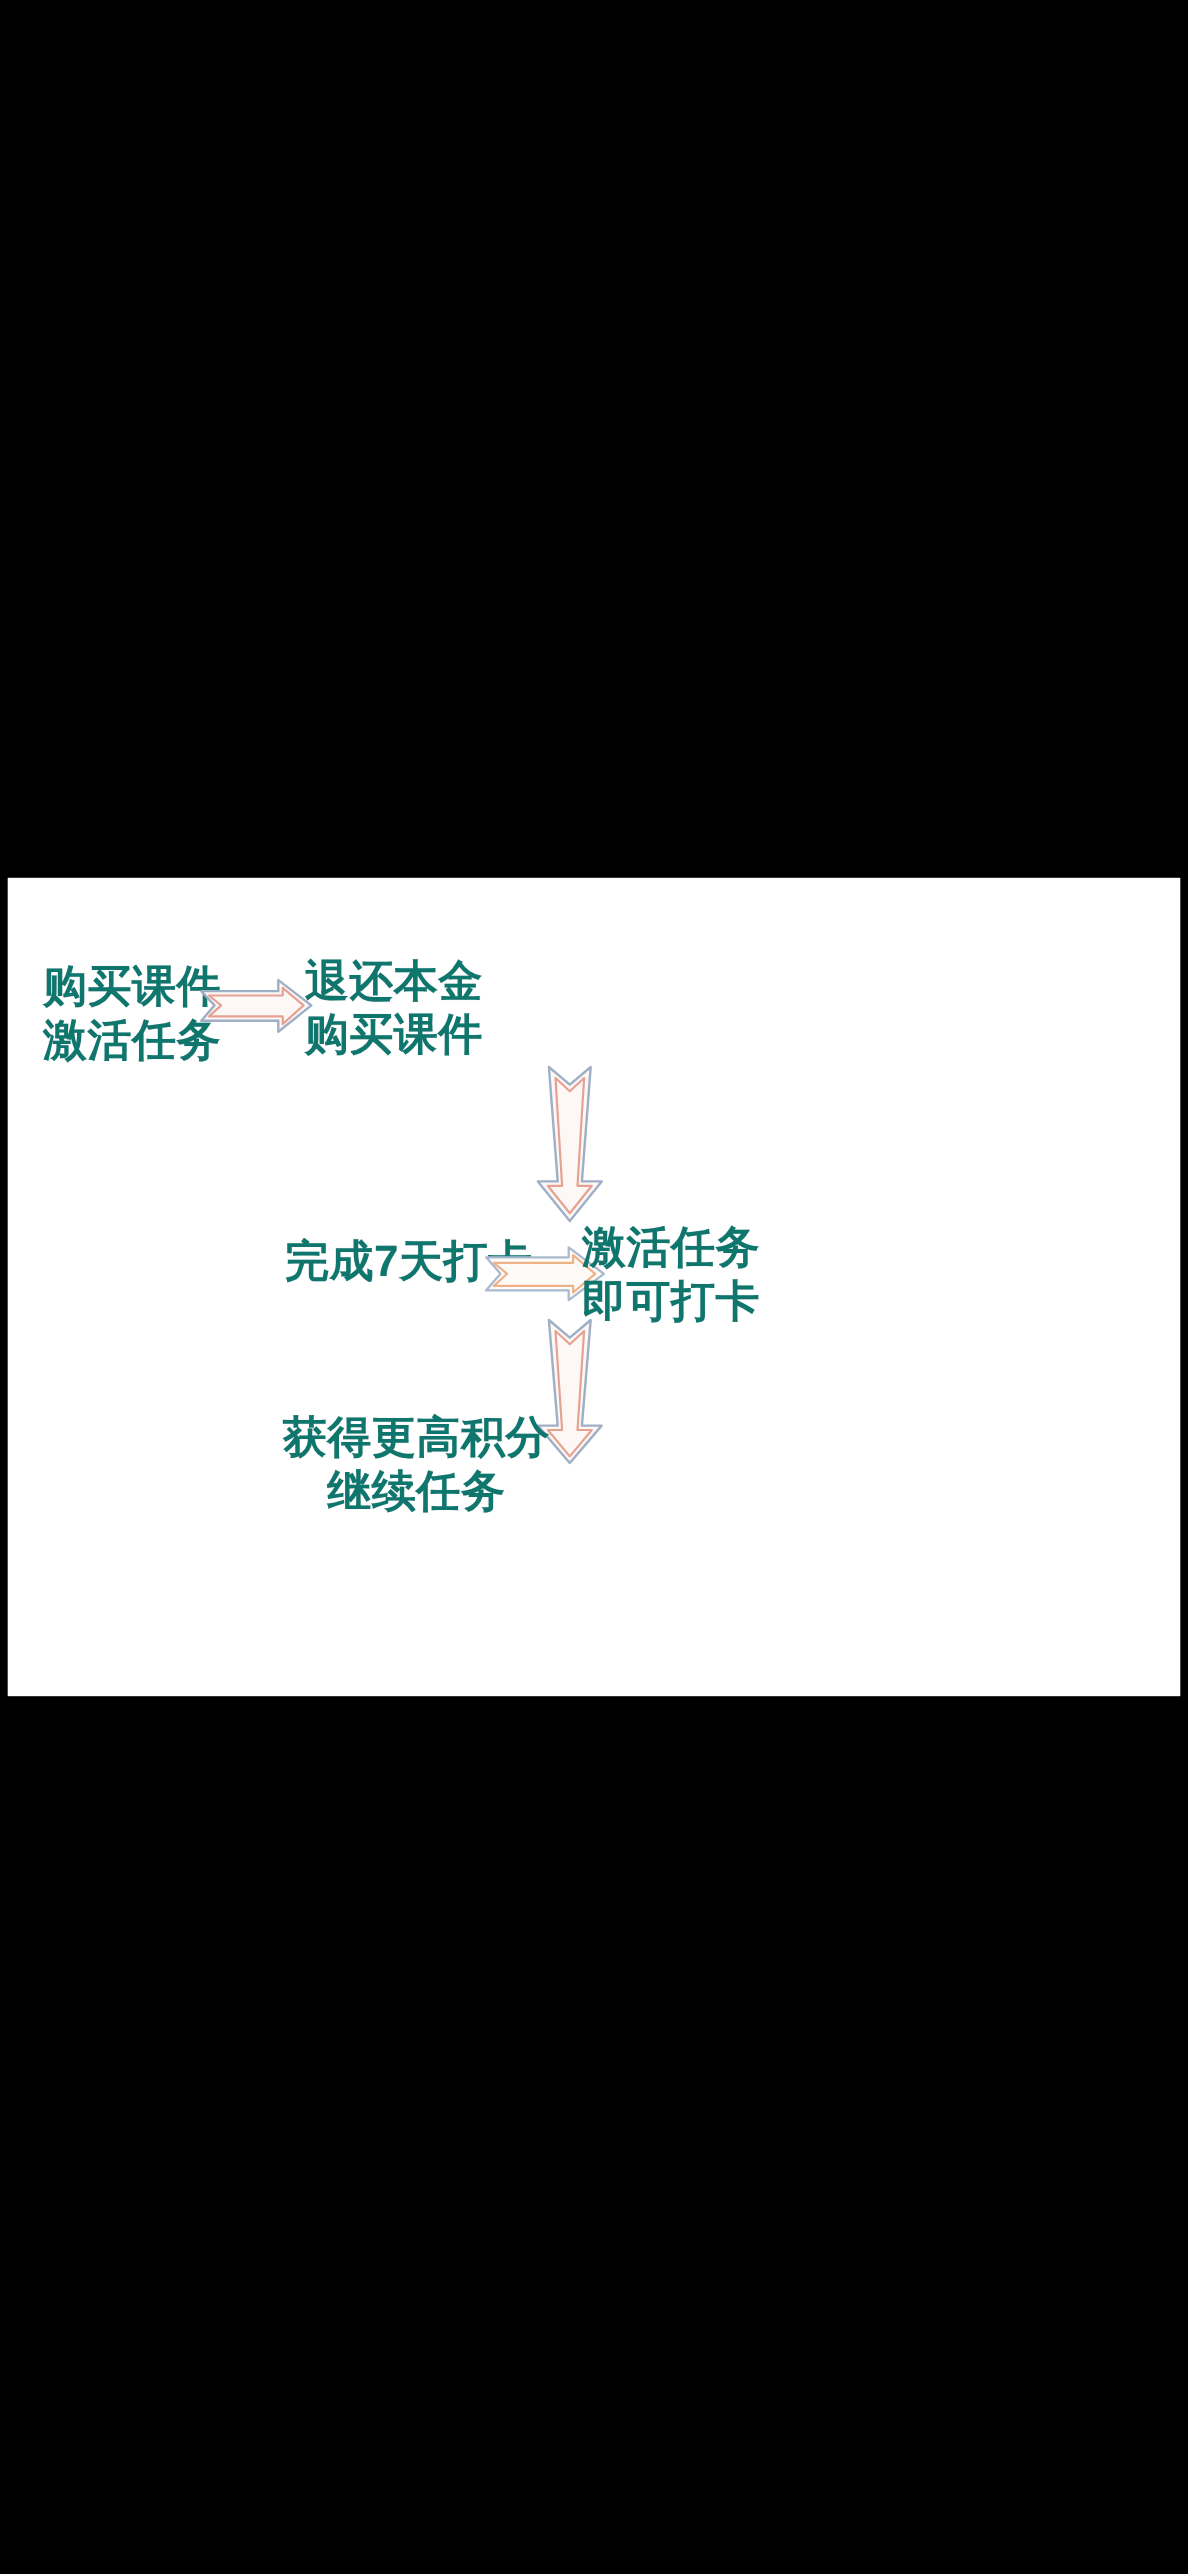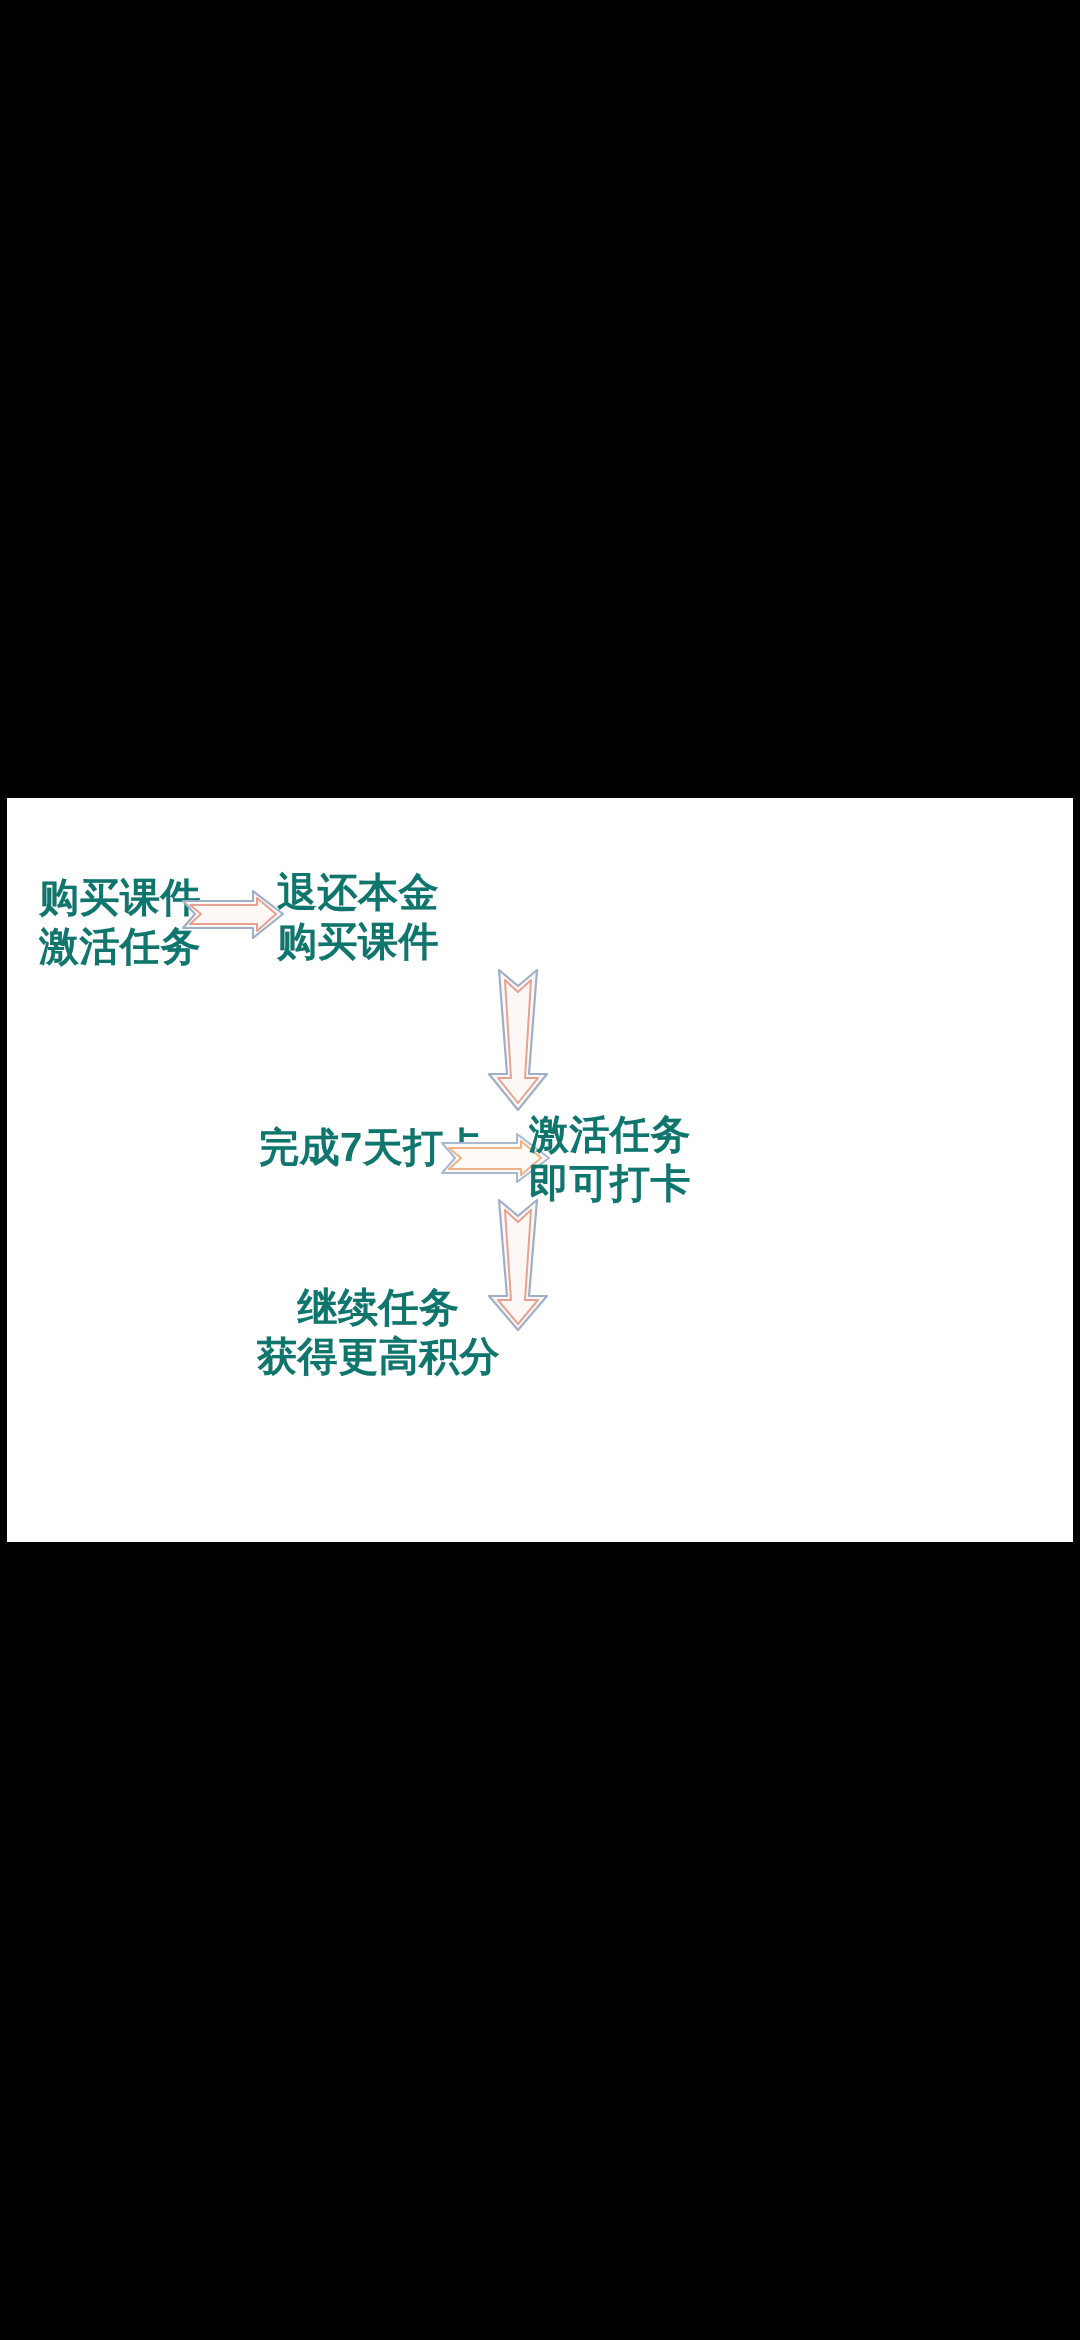--- a/index.html
+++ b/index.html
@@ -182,20 +182,20 @@
                    L 56 16
                    L 50 106
                    L 63 106
                    L 43 130
                    L 23 106
                    L 36 106 Z" fill="none" stroke="#e5a293" stroke-width="2" stroke-linejoin="round"></path>
         </svg>
       </div>
 
       <div class="node" id="node-continue">
+        <span class="ln">获得更高积分</span>
         <span class="ln">继续任务</span>
-        <span class="ln">获得更高积分</span>
       </div>
 
     </div>
   </div>
 
 </div>
 
 </body></html>

